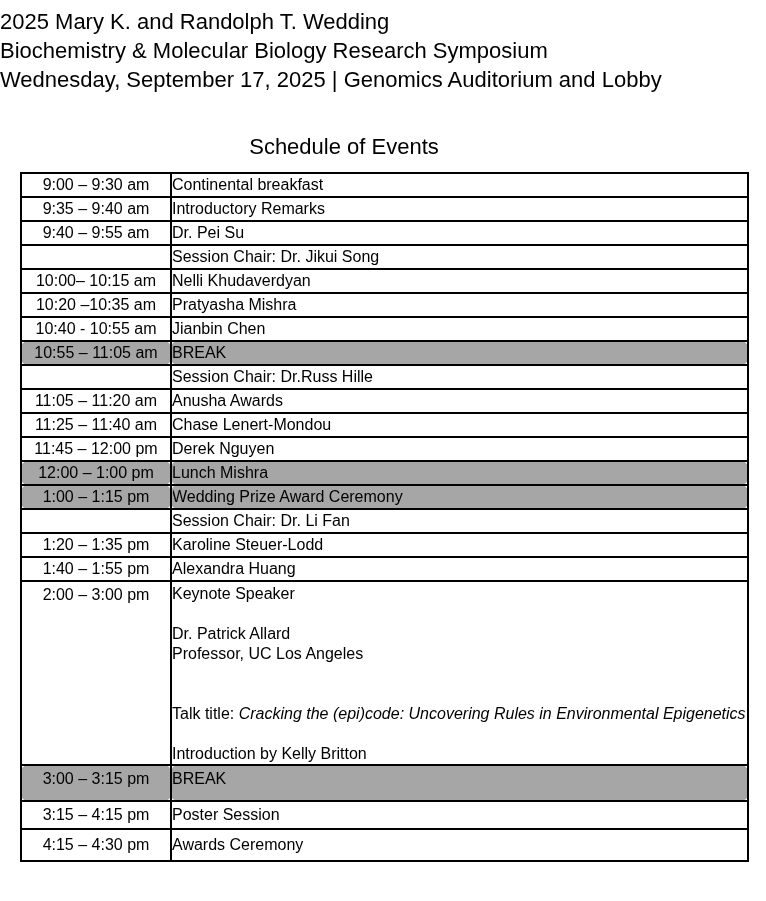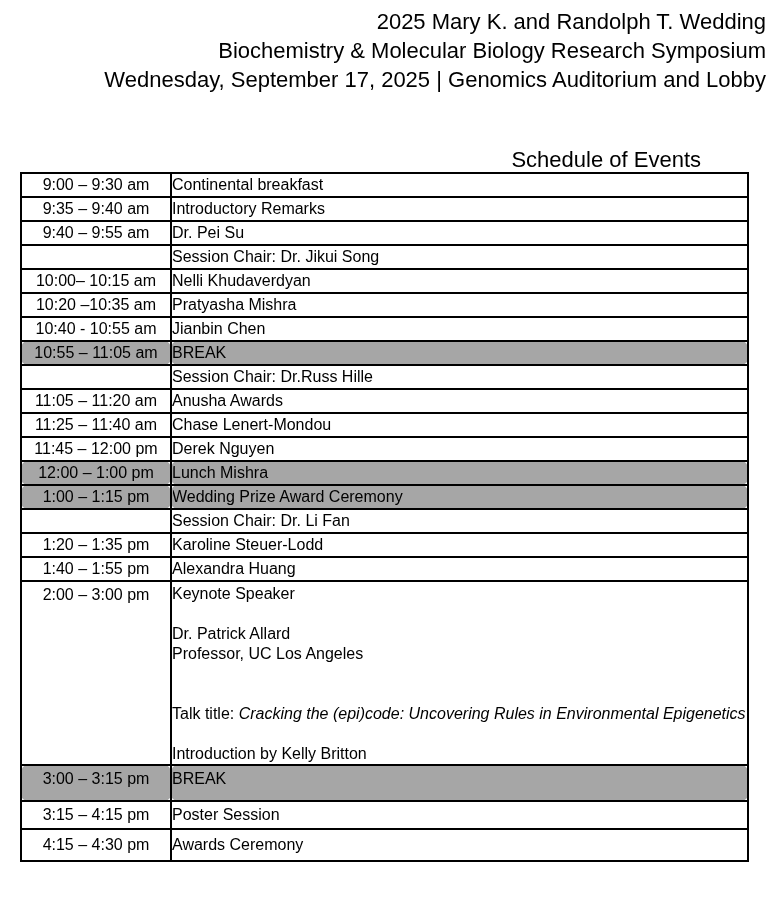--- a/index.html
+++ b/index.html
@@ -10,34 +10,34 @@
     height: 901px;
     font-family: "Liberation Sans", sans-serif;
     color: #000000;
     position: relative;
   }
   .doc-header {
     position: absolute;
     top: 7px;
     left: 0;
     width: 766px;
-    text-align: right;
+    text-align: left;
     font-size: 22px;
     line-height: 29px;
   }
   .section-title {
     position: absolute;
     top: 132px;
     left: 0;
     width: 688px;
-    text-align: right;
+    text-align: center;
     font-size: 22px;
     font-weight: normal;
     line-height: 29px;
-    margin: 13px;
+    margin: 0;
   }
   table.schedule {
     position: absolute;
     top: 172px;
     left: 20px;
     width: 727px;
     border-collapse: collapse;
     table-layout: fixed;
     font-size: 16px;
   }

